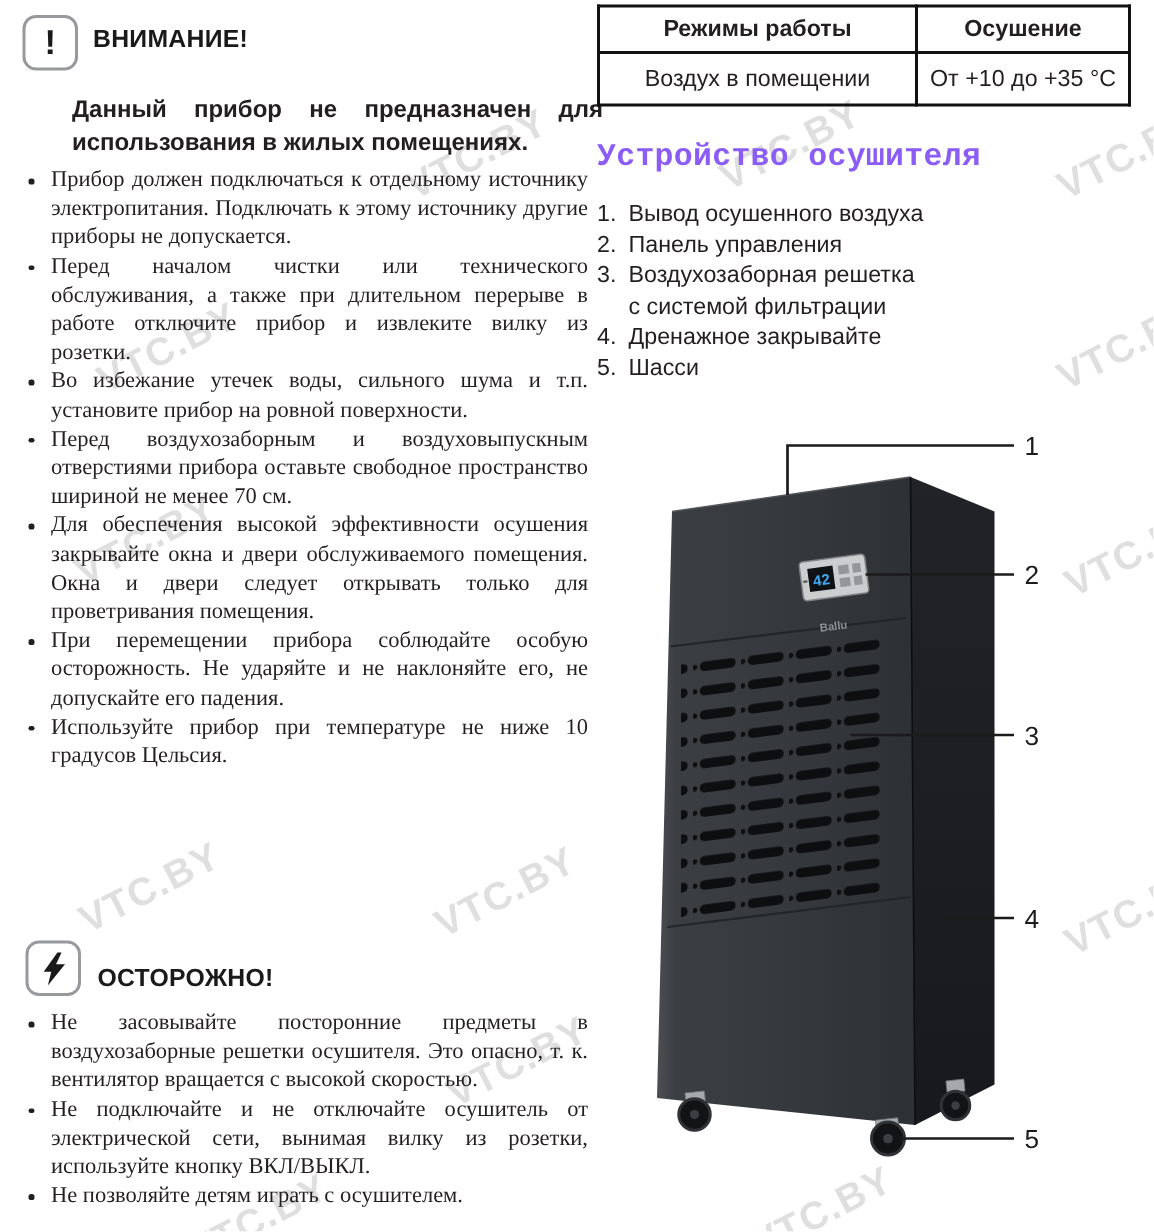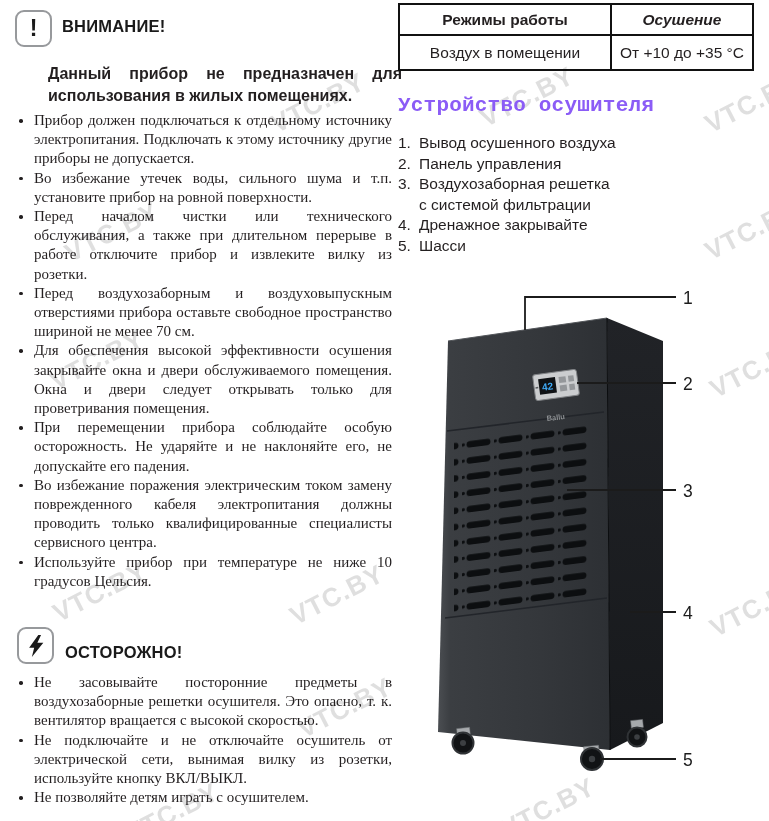--- a/index.html
+++ b/index.html
@@ -52,21 +52,21 @@
   .modes{
     position:absolute;left:398px;top:3px;width:356px;
     border-collapse:collapse;table-layout:fixed;
   }
   .modes th,.modes td{
     border:2px solid #111;text-align:center;vertical-align:middle;
     font-size:15.5px;padding:0;
   }
   .modes th{font-weight:bold;height:29px;}
   .modes td{height:33px;font-weight:normal;}
-  .modes .c1{width:210px;} .modes .c2{width:140px;font-style:italic;}
+  .modes .c1{width:210px;} .modes .c2{width:140px;}
   
   .dev-title{
     position:absolute;left:398px;top:94px;
     font-size:21px;font-weight:bold;color:#8b5cf6;letter-spacing:.2px;font-family:Liberation Mono, monospace;
   }
   .parts{
     position:absolute;left:398px;top:133px;margin:0;padding:0;list-style:none;
   }
   .parts li{
     position:relative;padding-left:21px;width:252px;
@@ -100,26 +100,25 @@
 
   <div class="icon-box" style="left:15px;top:10px">
     <span class="excl">!</span>
   </div>
   <h2 class="sec-title" style="left:62px;top:17px;margin:0">ВНИМАНИЕ!</h2>
 
   <p class="intro" style="margin:11px">Данный прибор не предназначен для использования в жилых помещениях.</p>
 
   <ul class="blist" style="left:15px;top:111px">
     <li>Прибор должен подключаться к отдельному источнику электропитания. Подключать к этому источнику другие приборы не допускается.</li>
+    <li>Перед началом чистки или технического обслуживания, а также при длительном перерыве в работе отключите прибор и извлеките вилку из розетки.</li>
     <li>Во избежание утечек воды, сильного шума и т.п. установите прибор на ровной поверхности.</li>
-    <li>Перед началом чистки или технического обслуживания, а также при длительном перерыве в работе отключите прибор и извлеките вилку из розетки.</li>
     <li>Перед воздухозаборным и воздуховыпускным отверстиями прибора оставьте свободное пространство шириной не менее 70 см.</li>
     <li>Для обеспечения высокой эффективности осушения закрывайте окна и двери обслуживаемого помещения. Окна и двери следует открывать только для проветривания помещения.</li>
     <li>При перемещении прибора соблюдайте особую осторожность. Не ударяйте и не наклоняйте его, не допускайте его падения.</li>
-    <li>Во избежание поражения электрическим током замену поврежденного кабеля электропитания должны проводить только квалифицированные специалисты сервисного центра.</li>
     <li>Используйте прибор при температуре не ниже 10 градусов Цельсия.</li>
   </ul>
 
   <div class="icon-box" style="left:17px;top:627px">
     <svg width="22" height="24" viewBox="0 0 24 26">
       <path d="M14.5 1 L4.5 15 H10 L7.5 25 L20 9.5 H13.5 L17.5 1 Z" fill="#1a1a1a"></path>
     </svg>
   </div>
   <h2 class="sec-title" style="left:65px;top:643px;margin:0">ОСТОРОЖНО!</h2>
 

